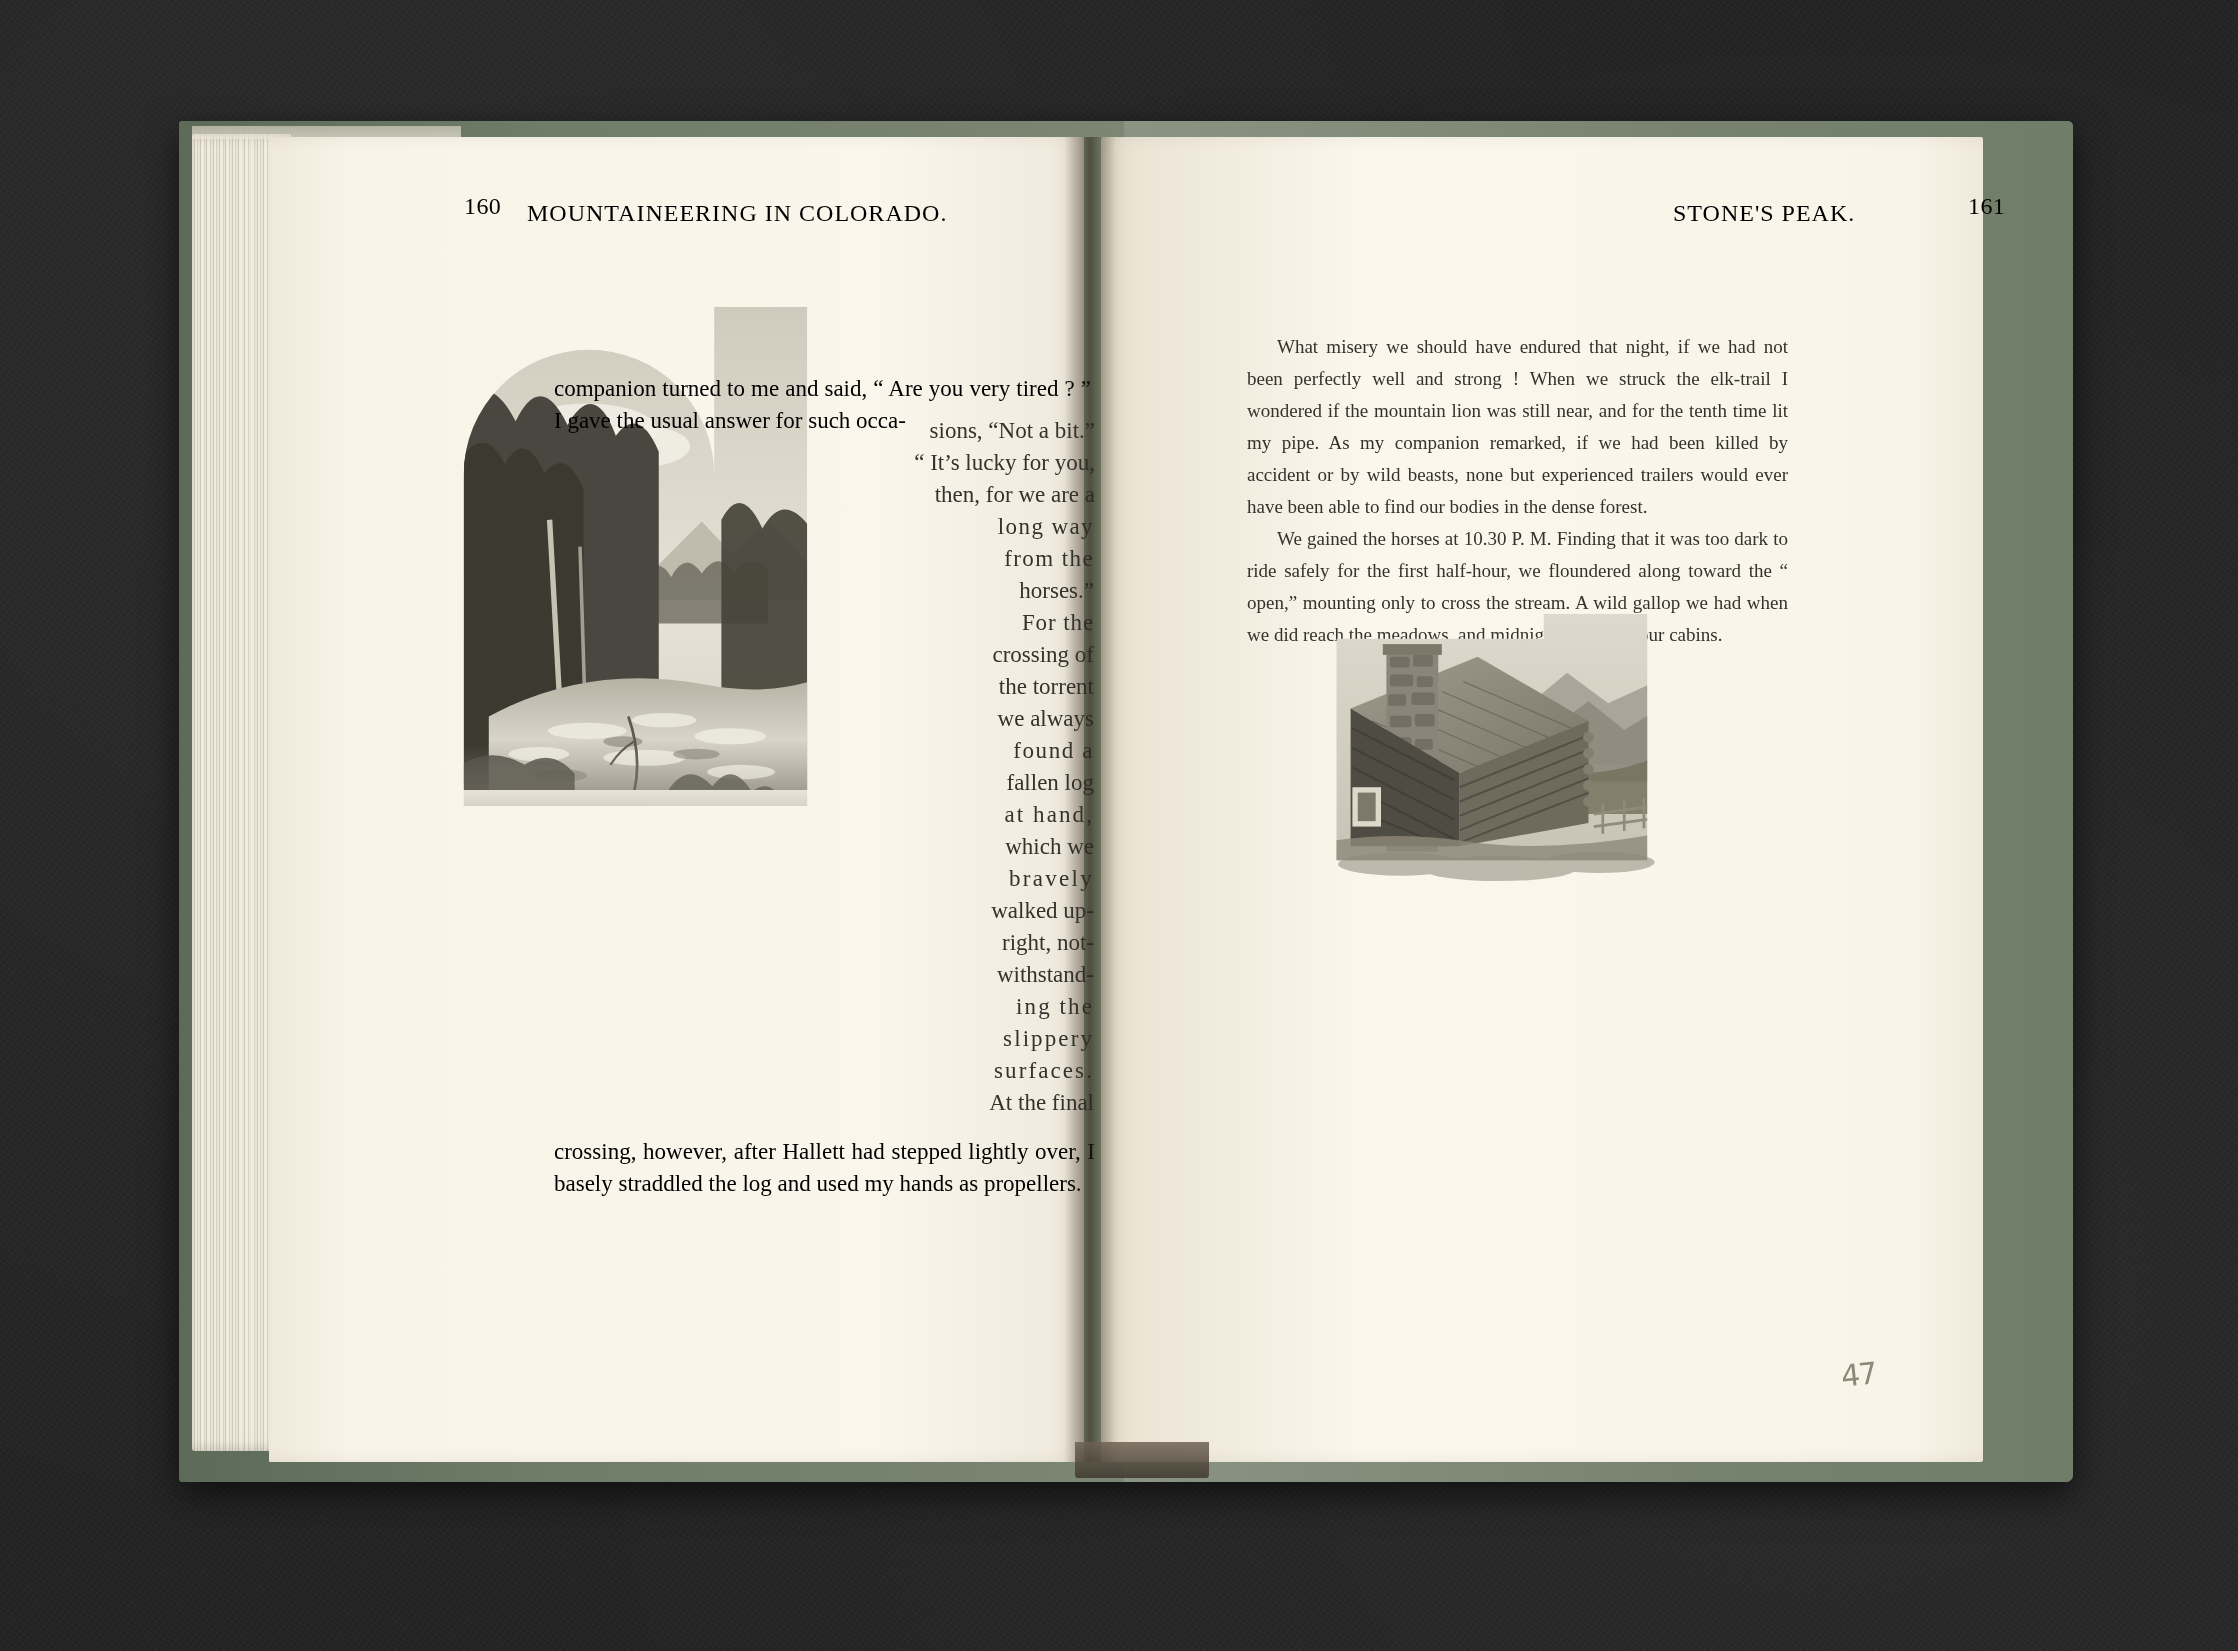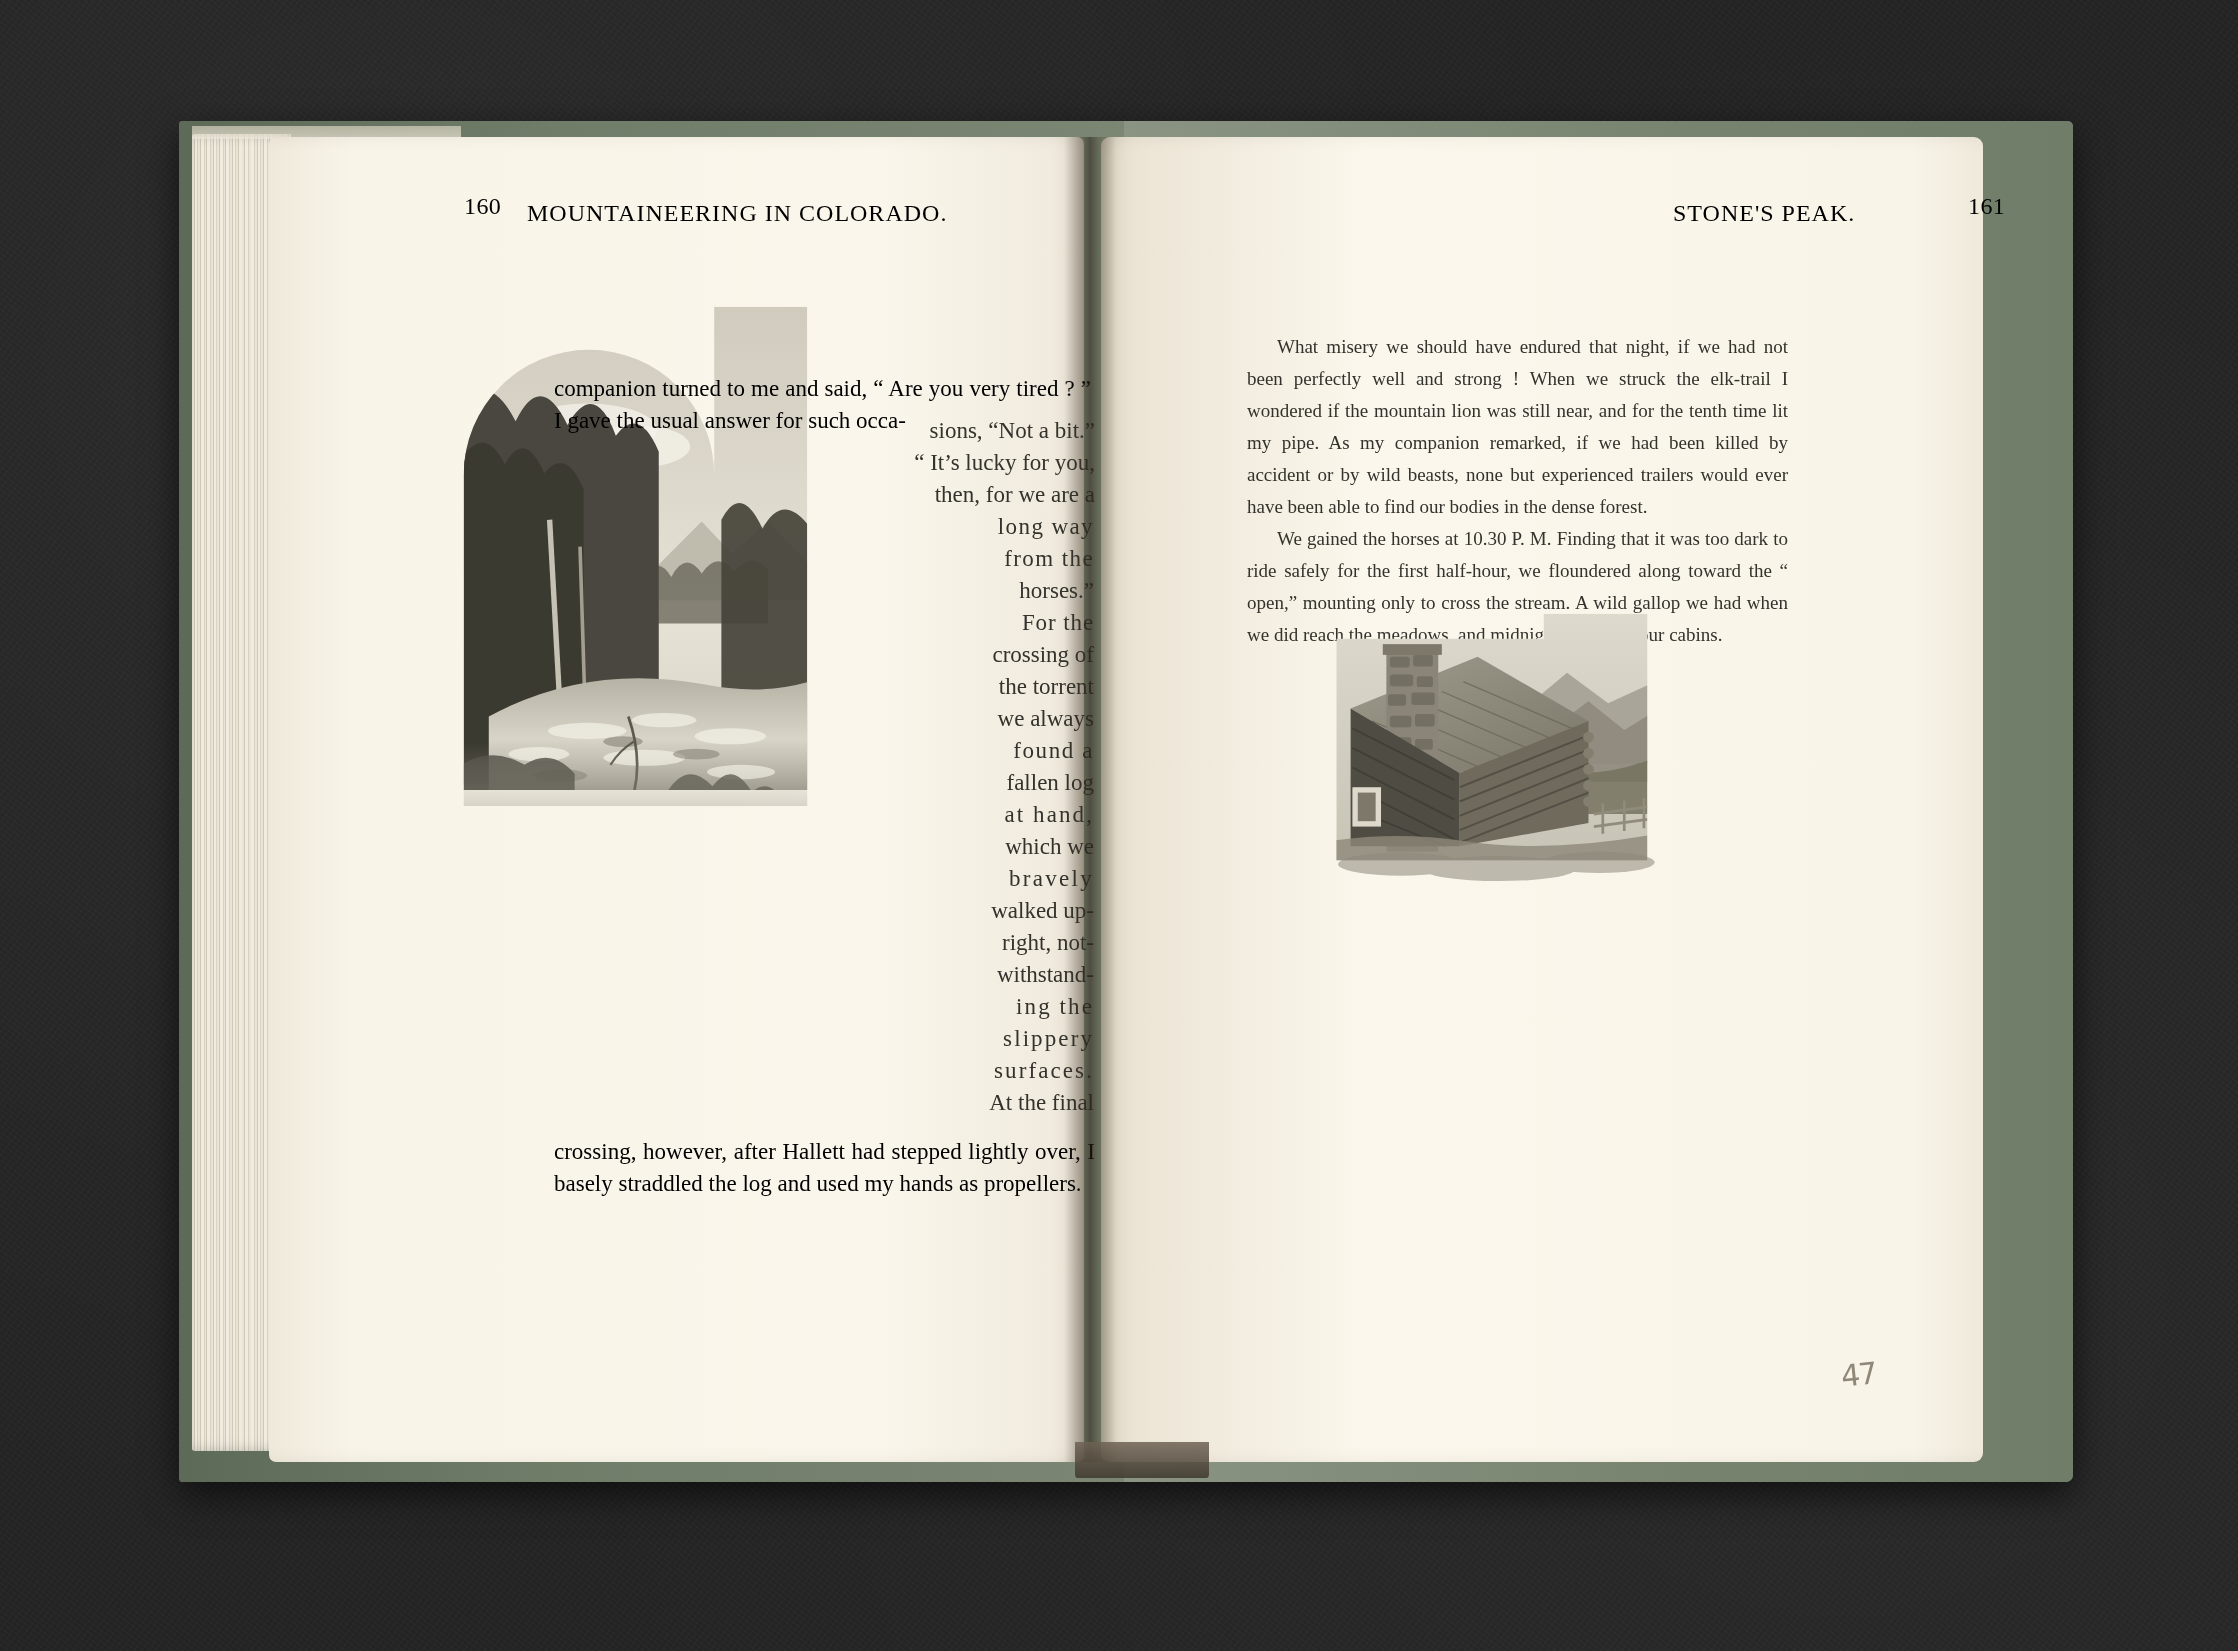--- a/index.html
+++ b/index.html
@@ -86,28 +86,28 @@
     position: absolute;
     top: 16px;
     height: 1325px;
     background: #f7f3e7;
   }
   .leaf-left {
     left: 90px;
     width: 815px;
     background: linear-gradient(90deg, #efe9da 0%, #f8f4e8 10%, #faf6eb 75%, #efe9dc 100%);
     box-shadow: inset -19.7px 0 27px -16px rgba(90,80,60,0.45);
-    border-radius: 7px;
+    border-radius: 1px;
   }
   .leaf-right {
     left: 922px;
     width: 882px;
     background: linear-gradient(-90deg, #efe9da 0%, #f8f4e8 8%, #fbf7ec 70%, #e9e2d2 100%);
     box-shadow: inset 19.7px 0 27px -16px rgba(90,80,60,0.45);
-    border-radius: 9px;
+    border-radius: 2px;
   }
 
   
   .gutter {
     position: absolute;
     left: 885px; top: 16px;
     width: 52px; height: 1325px;
     background: linear-gradient(90deg,
       rgba(60,50,35,0.00) 0%,
       rgba(60,50,35,0.30) 35%,

